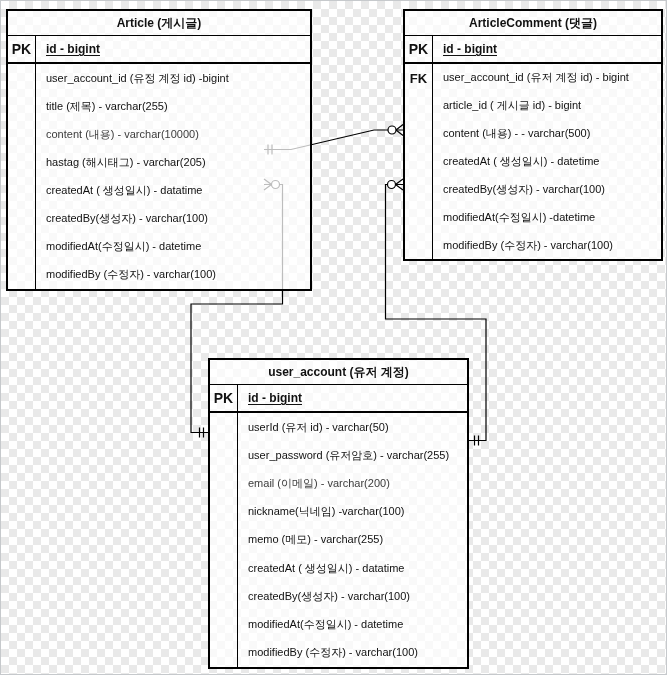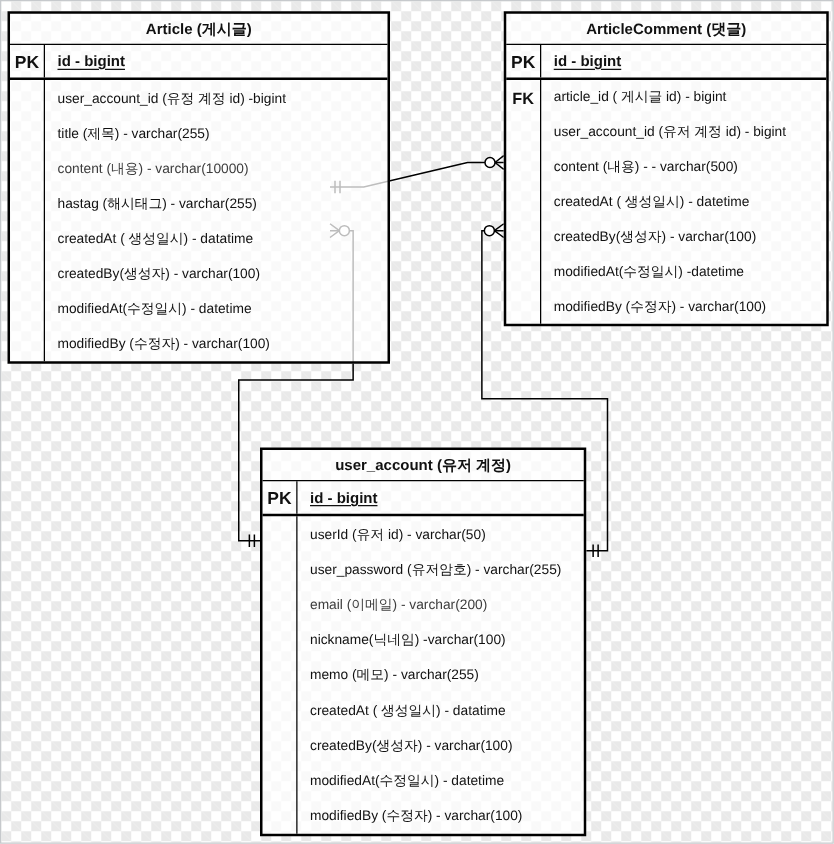--- a/index.html
+++ b/index.html
@@ -128,42 +128,42 @@
       <div class="pk-value">id - bigint</div>
     </div>
     <div class="entity-body">
       <div class="key-col">
         <div class="fk-cell"></div>
       </div>
       <div class="field-col">
         <div class="attr-row">user_account_id (유정 계정 id) -bigint</div>
         <div class="attr-row">title (제목) - varchar(255)</div>
         <div class="attr-row muted">content (내용) - varchar(10000)</div>
-        <div class="attr-row">hastag (해시태그) - varchar(255)</div>
+        <div class="attr-row">hastag (해시태그) - varchar(205)</div>
         <div class="attr-row">createdAt ( 생성일시) - datatime</div>
         <div class="attr-row">createdBy(생성자) - varchar(100)</div>
         <div class="attr-row">modifiedAt(수정일시) - datetime</div>
         <div class="attr-row">modifiedBy (수정자) - varchar(100)</div>
       </div>
     </div>
   </div>
 
   <div class="entity" id="entity-articlecomment">
     <div class="entity-title">ArticleComment (댓글)</div>
     <div class="pk-row">
       <div class="key-cell">PK</div>
       <div class="pk-value">id - bigint</div>
     </div>
     <div class="entity-body">
       <div class="key-col">
         <div class="fk-cell">FK</div>
       </div>
       <div class="field-col">
+        <div class="attr-row">user_account_id (유저 계정 id) - bigint</div>
         <div class="attr-row">article_id ( 게시글 id) - bigint</div>
-        <div class="attr-row">user_account_id (유저 계정 id) - bigint</div>
         <div class="attr-row">content (내용) - - varchar(500)</div>
         <div class="attr-row">createdAt ( 생성일시) - datetime</div>
         <div class="attr-row">createdBy(생성자) - varchar(100)</div>
         <div class="attr-row">modifiedAt(수정일시) -datetime</div>
         <div class="attr-row">modifiedBy (수정자) - varchar(100)</div>
       </div>
     </div>
   </div>
 
   <div class="entity" id="entity-useraccount">

